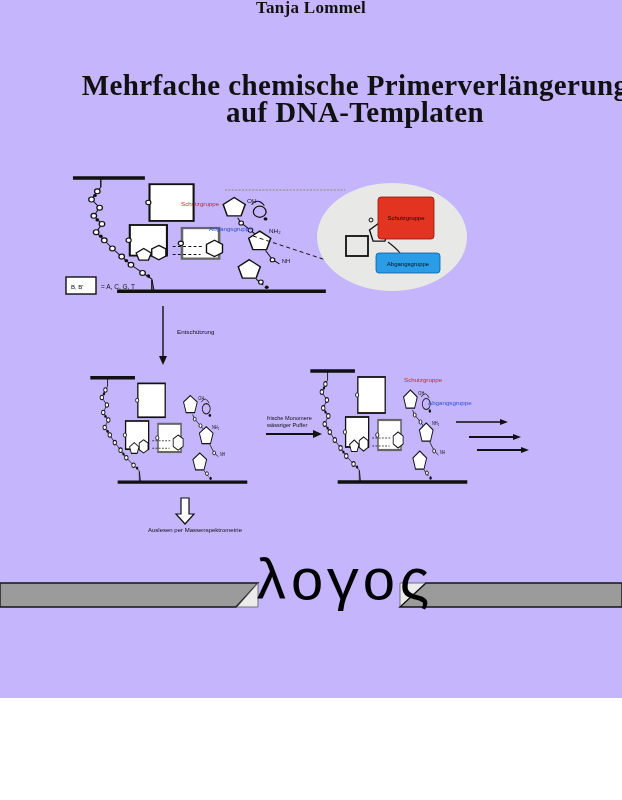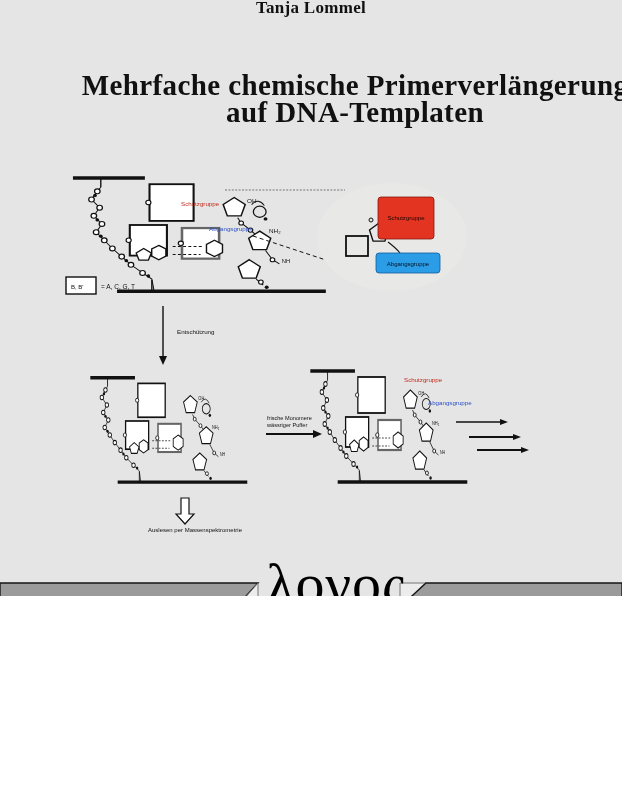--- a/index.html
+++ b/index.html
@@ -1,33 +1,33 @@
 <!DOCTYPE html>
 <html><head>
 <meta charset="utf-8">
 <style>
   html,body{margin:0;padding:0;}
   #page{
     position:relative;
-    width:622px;height:596px;
-    background:#e5e5e5;
+    width:622px;height:698px;
+    background:#c4b5fd;
     overflow:hidden;
     font-family:"Liberation Serif", serif;
   }
   .center-text{position:absolute;left:0;width:622px;text-align:center;color:#111;}
   #author{top:-2px;font-size:17px;font-weight:bold;letter-spacing:.3px;}
   .title-line{font-size:29px;font-weight:bold;letter-spacing:.4px;margin-left:44px;}
   #title-line1{top:69px;}
   #title-line2{top:96px;}
   #scheme-svg{position:absolute;left:0;top:168px;}
   #scheme-svg text{font-family:"Liberation Sans", sans-serif;}
   #band-svg{position:absolute;left:0;top:560px;}
   #wordmark{
     position:absolute;left:254px;top:553px;width:152px;
-    text-align:right;font-family:Liberation Serif, serif;
+    text-align:right;font-family:Liberation Mono, monospace;
     font-size:58px;line-height:62px;color:#000;letter-spacing:1px;
   }
   #artifact{position:absolute;left:611px;top:791px;width:6px;height:4px;background:#9a9a9a;opacity:.75;}
 </style>
 </head>
 <body>
 
 <div id="page">
 
   <div id="author" class="center-text">Tanja Lommel</div>

